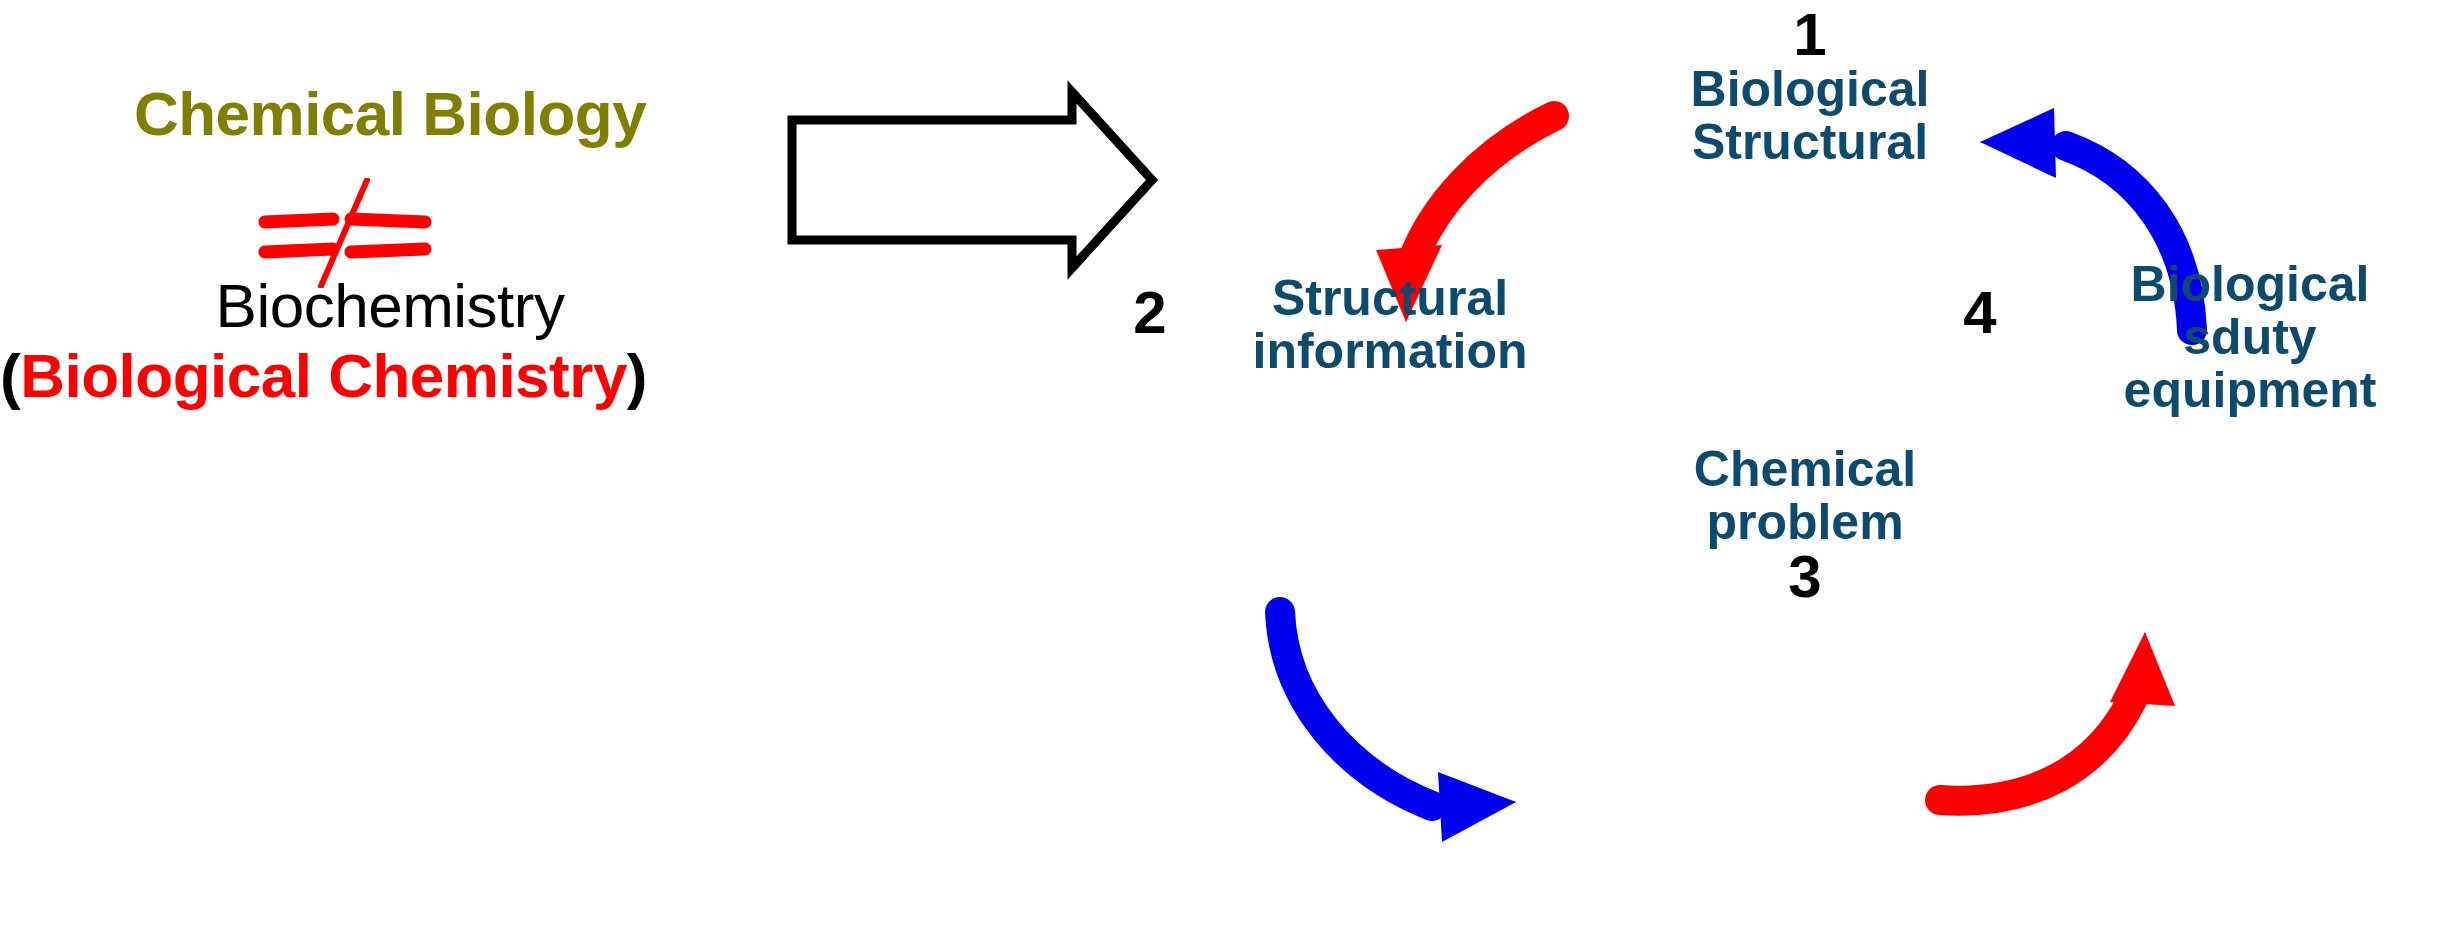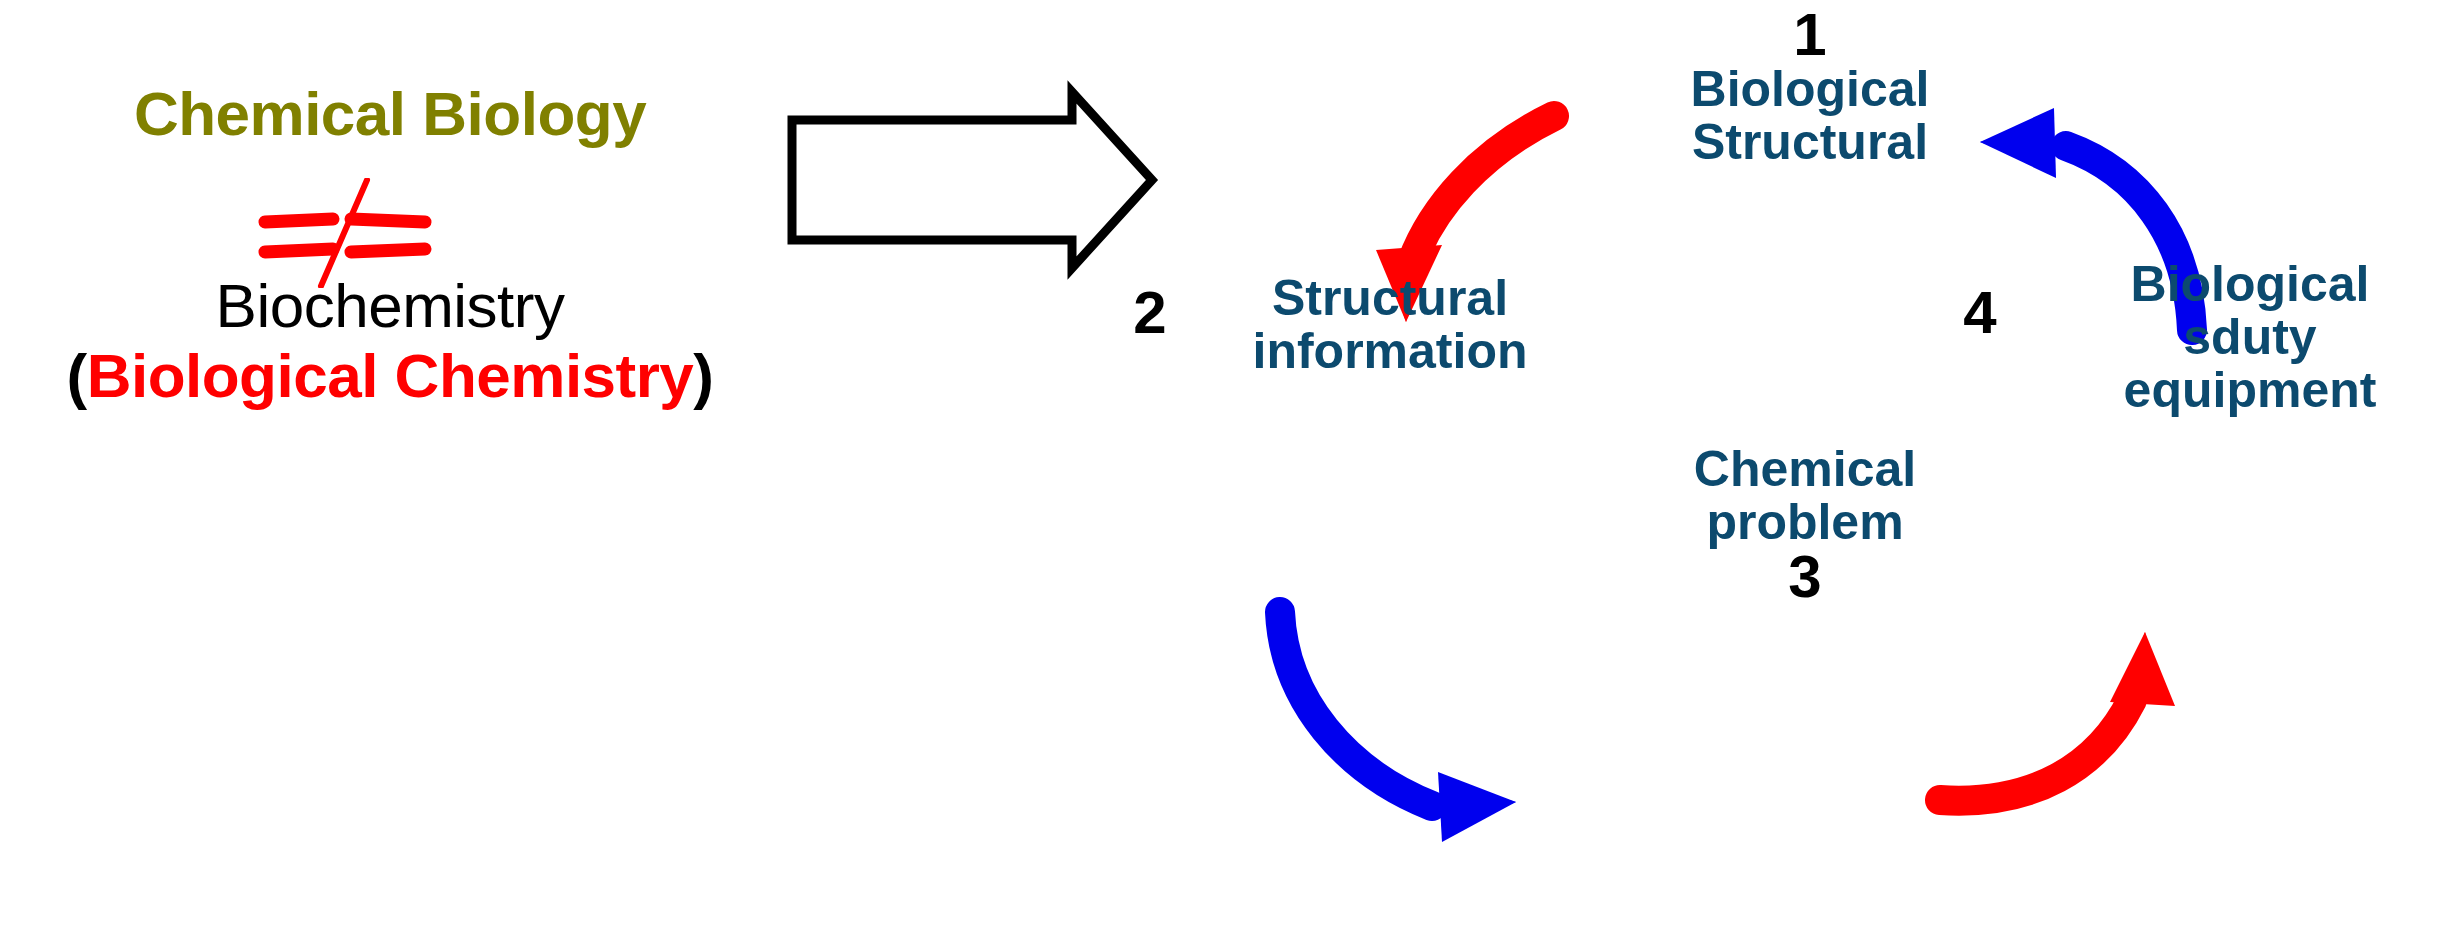--- a/index.html
+++ b/index.html
@@ -48,21 +48,20 @@
     font-weight: normal;
     color: #000000;
     letter-spacing: -0.5px;
     white-space: nowrap;
   }
   .ttl-bio-chemistry {
     position: absolute;
     left: 0px;
     top: 340px;
     width: 780px;
-    text-align: center;
     font-size: 62px;
     font-weight: bold;
     color: #000000;
     letter-spacing: -0.5px;
     white-space: nowrap;
   }
   .ttl-bio-chemistry .inner { color: #ff0000; }
 
   #neq-symbol {
     position: absolute;

